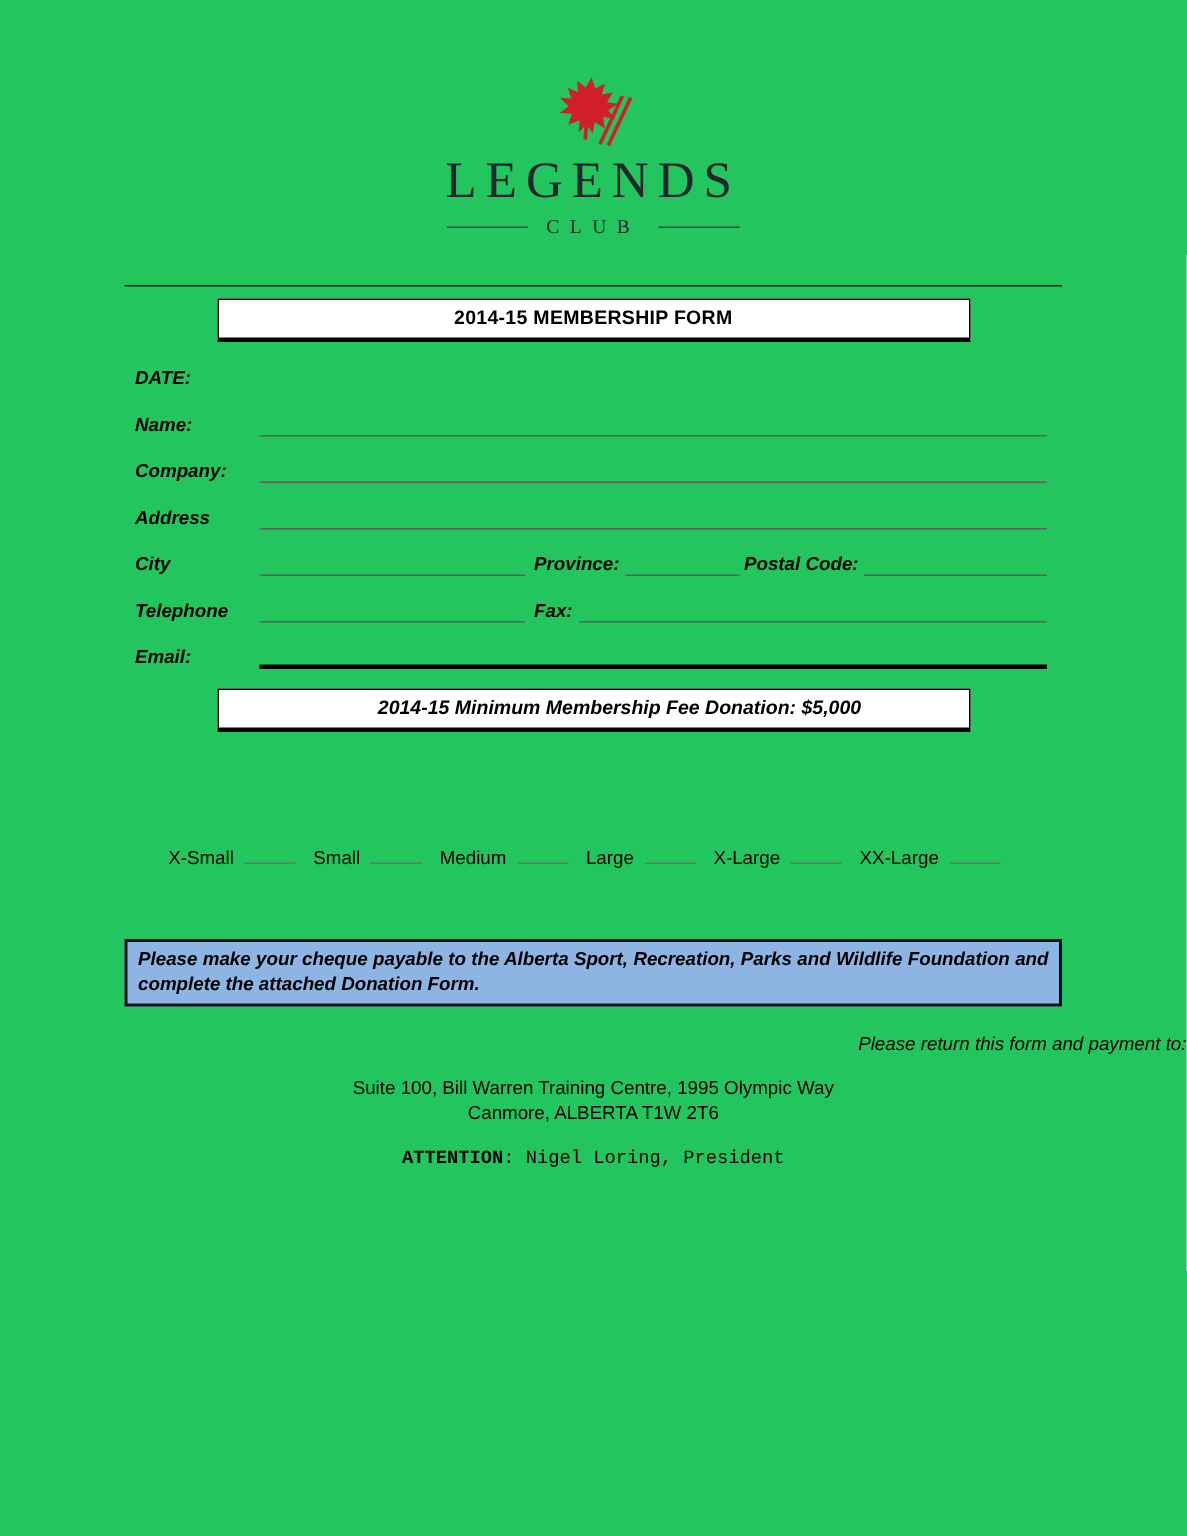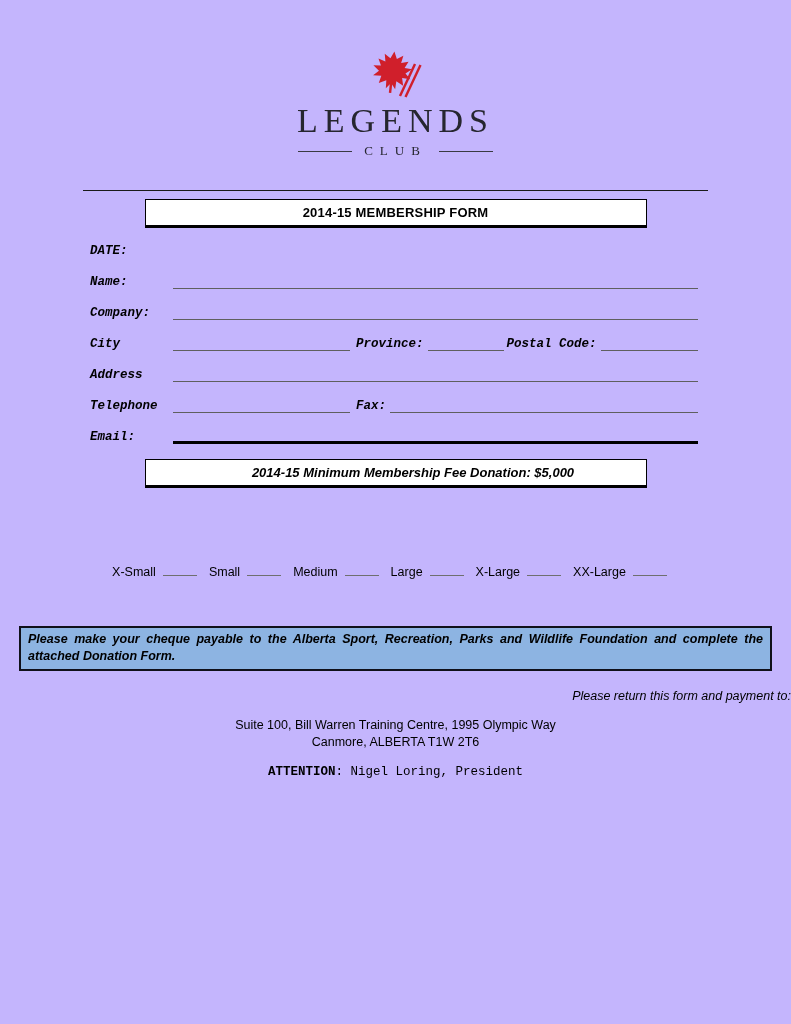--- a/index.html
+++ b/index.html
@@ -1,21 +1,21 @@
 <!DOCTYPE html>
 <html><head>
 <meta charset="utf-8">
 <style>
   * { margin:0; padding:0; box-sizing:border-box; }
   html,body { background:#e9e9e9; }
   .page {
     position:relative;
     width:791px; height:1024px;
     margin:0 auto;
-    background:#c4b5fd;
+    background:#22c55e;
     font-family:"Liberation Sans", sans-serif;
     color:#000;
     overflow:hidden;
   }
   
   .logo { text-align:center; padding-top:50px; }
   .logo-leaf { height:52px; display:flex; justify-content:center; }
   .brand {
     font-family:"Liberation Serif", serif;
     font-size:34px;
@@ -38,22 +38,22 @@
     width:502px; margin:0 auto;
     border:1px solid #000; border-bottom:3px solid #000;
     text-align:center; padding:3px 0 4px;
     background:#fff;
   }
   .bar-title { font-size:13px; font-weight:bold; letter-spacing:0.2px; }
   .bar-fee   { font-size:13px; font-weight:bold; font-style:italic; }
   
   .form-area { width:625px; margin:14px auto 0; }
   .frow {
-    display:flex; align-items:center;
-    height:18px; margin-bottom:13px; padding-left:7px;font-family:Liberation Mono, monospace;
+    display:flex; align-items:flex-end;
+    height:18px; margin-bottom:13px; padding-left:7px;
   }
   .flabel {
     font-size:12.5px; font-weight:bold; font-style:italic;
     white-space:nowrap; line-height:15px;
   }
   .lbl-col1 { width:83px; flex:none; }
   .rule { border-bottom:1px solid #5f5f5f; height:14px; }
   .rule-long { flex:1; margin-right:10px; }
   .rule-city { width:177px; flex:none; margin-right:6px; }
   .rule-prov { width:76px; flex:none; margin-right:3px; }
@@ -64,21 +64,21 @@
   
   .sizes-row { text-align:center; margin-top:76px; font-size:12.5px; white-space:nowrap; }
   .size-item { display:inline-block; }
   .size-blank {
     display:inline-block; width:34px; height:12px;
     border-bottom:1px solid #6f6f6f;
     margin:0 12px 0 7px;
   }
   
   .notice-box {
-    width:753px; margin:47px auto 0;
+    width:625px; margin:47px auto 0;
     border:2px solid #10101a;
     padding:3px 7px 5px;
     font-size:12.5px; font-weight:bold; font-style:italic;
     text-align:justify; line-height:1.32;
   }
   
   .return-intro {
     text-align:right; font-style:italic; font-size:12.5px; margin-top:18px;
   }
   .addr-block { text-align:center; font-size:12.5px; line-height:17px; margin-top:14px; }
@@ -128,31 +128,31 @@
       <span class="flabel lbl-col1">Name:</span>
       <span class="rule rule-long"></span>
     </div>
 
     <div class="frow">
       <span class="flabel lbl-col1">Company:</span>
       <span class="rule rule-long"></span>
     </div>
 
     <div class="frow">
+      <span class="flabel lbl-col1">Address</span>
+      <span class="rule rule-long"></span>
+    </div>
+
+    <div class="frow">
       <span class="flabel lbl-col1">City</span>
       <span class="rule rule-city"></span>
       <span class="flabel mid-label">Province:</span>
       <span class="rule rule-prov"></span>
       <span class="flabel mid-label">Postal Code:</span>
       <span class="rule rule-postal"></span>
-    </div>
-
-    <div class="frow">
-      <span class="flabel lbl-col1">Address</span>
-      <span class="rule rule-long"></span>
     </div>
 
     <div class="frow">
       <span class="flabel lbl-col1">Telephone</span>
       <span class="rule rule-city"></span>
       <span class="flabel mid-label">Fax:</span>
       <span class="rule rule-fax"></span>
     </div>
 
     <div class="frow">

